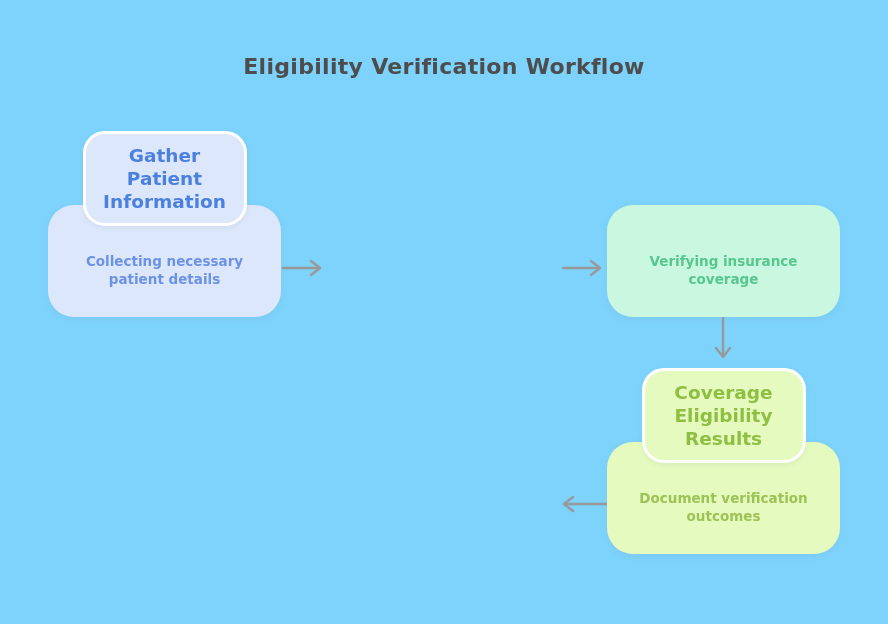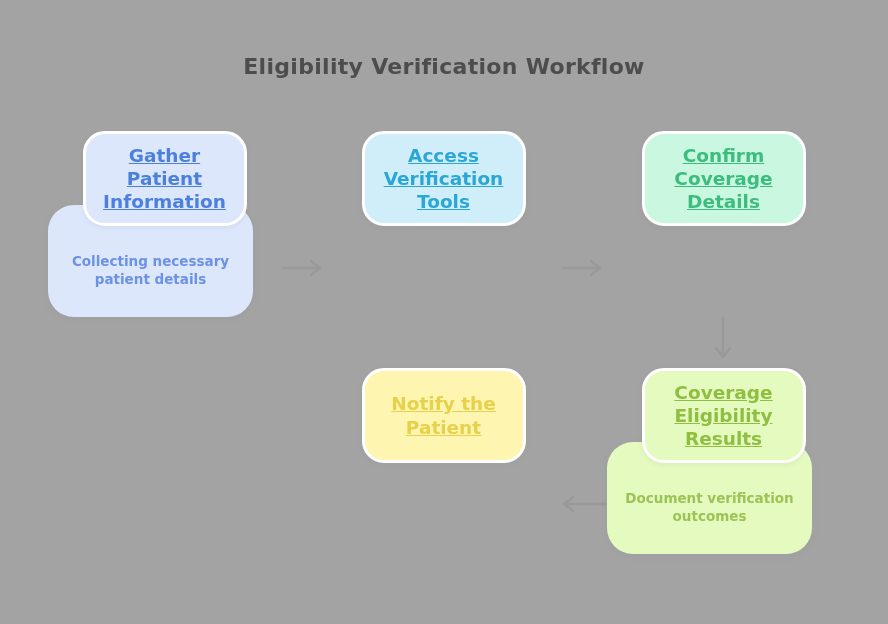--- a/index.html
+++ b/index.html
@@ -14,21 +14,21 @@
   .diagram-title {
     position:absolute; top:54px; left:0; width:100%;
     text-align:center;
     font-size:22px; font-weight:bold;
     letter-spacing:0.3px;
     color:var(--heading-color,#4d4d4d);
   }
   .node { position:absolute; width:233px; height:186px; }
   .node-body {
     position:absolute; left:0; top:74px;
-    width:205px; height:112px;
+    width:233px; height:112px;
     border-radius:26px;
     background:var(--fill,#eee);
     box-shadow:0 2px 6px rgba(120,130,150,0.12);
     display:flex; align-items:center; justify-content:center;
     padding:26px 10px 6px;
     z-index:1;
   }
   .node-desc {
     font-size:13.5px; font-weight:bold;
     line-height:1.32; text-align:center;
@@ -43,78 +43,71 @@
     border:3px solid #ffffff;
     box-shadow:0 2px 5px rgba(120,130,150,0.10);
     display:flex; align-items:center; justify-content:center;
     padding:4px 6px;
     z-index:2;
   }
   .node-title {
     font-size:18.5px; font-weight:bold;
     line-height:1.26; text-align:center;
     color:var(--title-color,#555);
-    text-decoration:underline;
   }
   .arrow { position:absolute; }
   .arrow line, .arrow polyline {
     stroke:var(--arrow-color,#999999);
     stroke-width:2.4;
     fill:none;
     stroke-linecap:round;
     stroke-linejoin:round;
   }
   
   .pos-n1 { left:48px;  top:131px; }
   .pos-n2 { left:327px; top:131px; }
   .pos-n3 { left:607px; top:131px; }
   .pos-n4 { left:607px; top:368px; }
   .pos-n5 { left:327px; top:368px; }
 </style>
 </head>
 <body>
 
-<div class="canvas" style="--arrow-color: #999999; --heading-color: #4d4d4d; background: #a3a3a3;">
+<div class="canvas" style="--arrow-color: #999999; --heading-color: #4d4d4d; background: #7dd3fc;">
 
   <div class="diagram-title">Eligibility Verification Workflow</div>
 
   <div class="node pos-n1" style="--fill: #dce7fb; --title-color: #4b80de; --text-color: #6c92e6;">
     <div class="node-body">
       <div class="node-desc">Collecting necessary patient details</div>
     </div>
     <div class="node-header">
       <div class="node-title">Gather Patient Information</div>
     </div>
   </div>
 
   <div class="node pos-n2" style="--fill: #d0eefa; --title-color: #2aa7d7; --text-color: #49b5dd;">
-    <div class="node-header">
-      <div class="node-title">Access Verification Tools</div>
-    </div>
   </div>
 
   <div class="node pos-n3" style="--fill: #c9f7e0; --title-color: #3cbc7e; --text-color: #56c78e;">
-    <div class="node-header">
-      <div class="node-title">Confirm Coverage Details</div>
+    <div class="node-body">
+      <div class="node-desc">Verifying insurance coverage</div>
     </div>
   </div>
 
   <div class="node pos-n4" style="--fill: #e5fabf; --title-color: #8fbf40; --text-color: #9cc355;">
     <div class="node-body">
       <div class="node-desc">Document verification outcomes</div>
     </div>
     <div class="node-header">
       <div class="node-title">Coverage Eligibility Results</div>
     </div>
   </div>
 
   <div class="node pos-n5" style="--fill: #fdf5b0; --title-color: #e7d04a; --text-color: #e4cd55;">
-    <div class="node-header">
-      <div class="node-title">Notify the Patient</div>
-    </div>
   </div>
 
   <svg class="arrow" style="left:282px; top:258px;" width="44" height="20">
     <line x1="1" y1="10" x2="37" y2="10"></line>
     <polyline points="29,3 38,10 29,17"></polyline>
   </svg>
 
   <svg class="arrow" style="left:562px; top:258px;" width="44" height="20">
     <line x1="1" y1="10" x2="37" y2="10"></line>
     <polyline points="29,3 38,10 29,17"></polyline>

